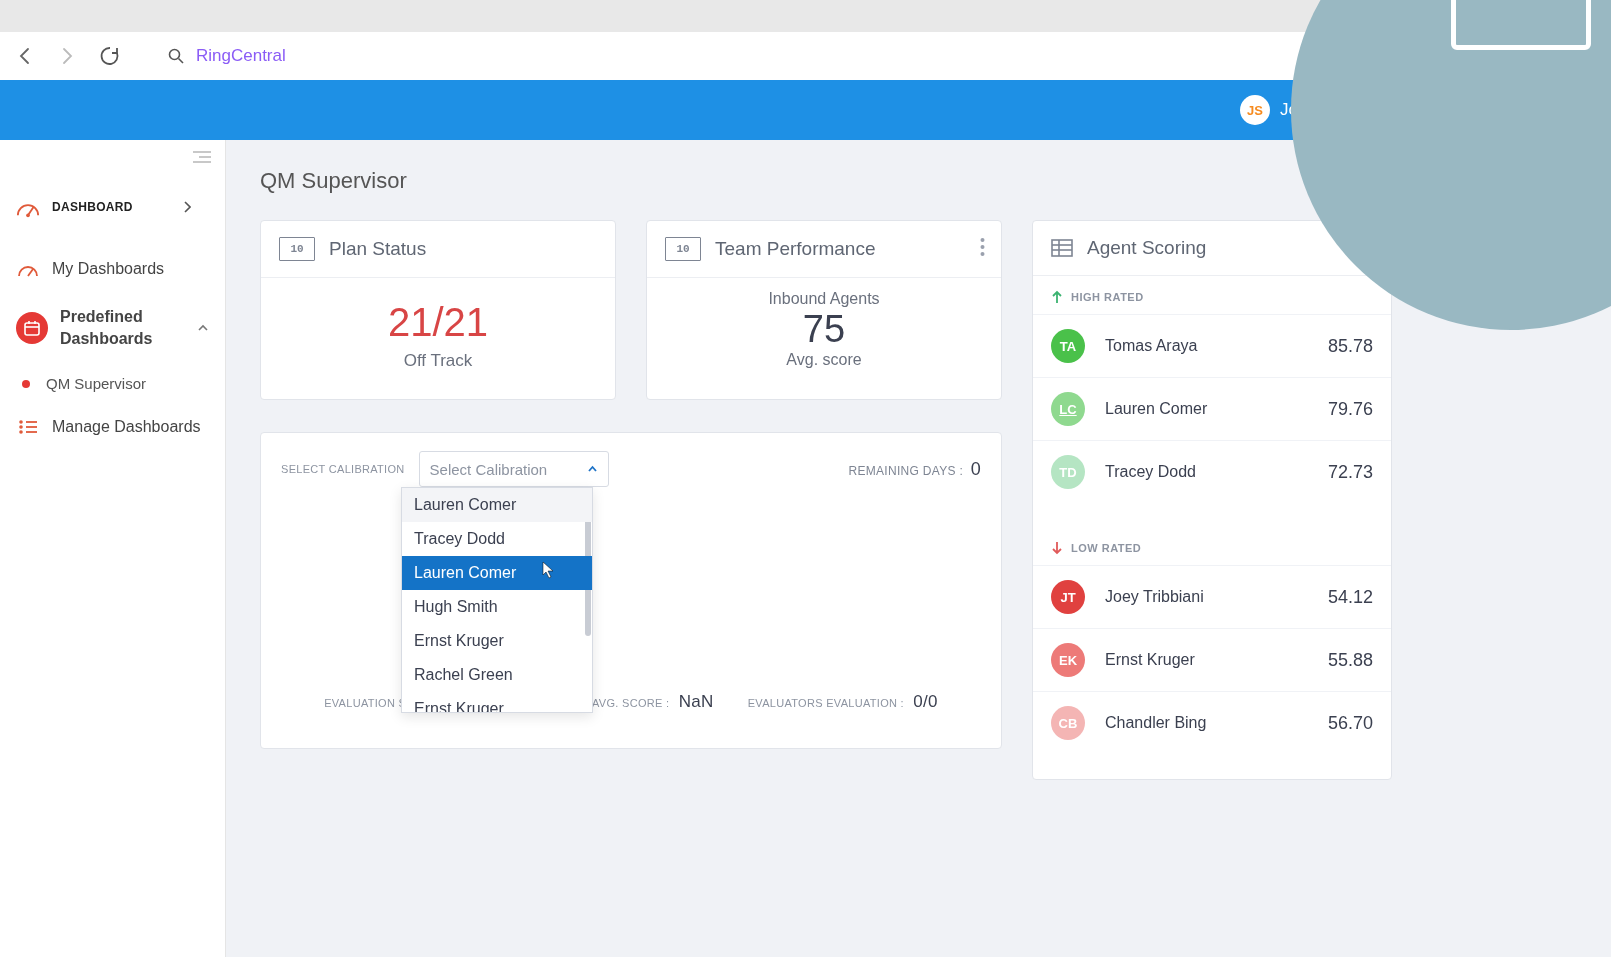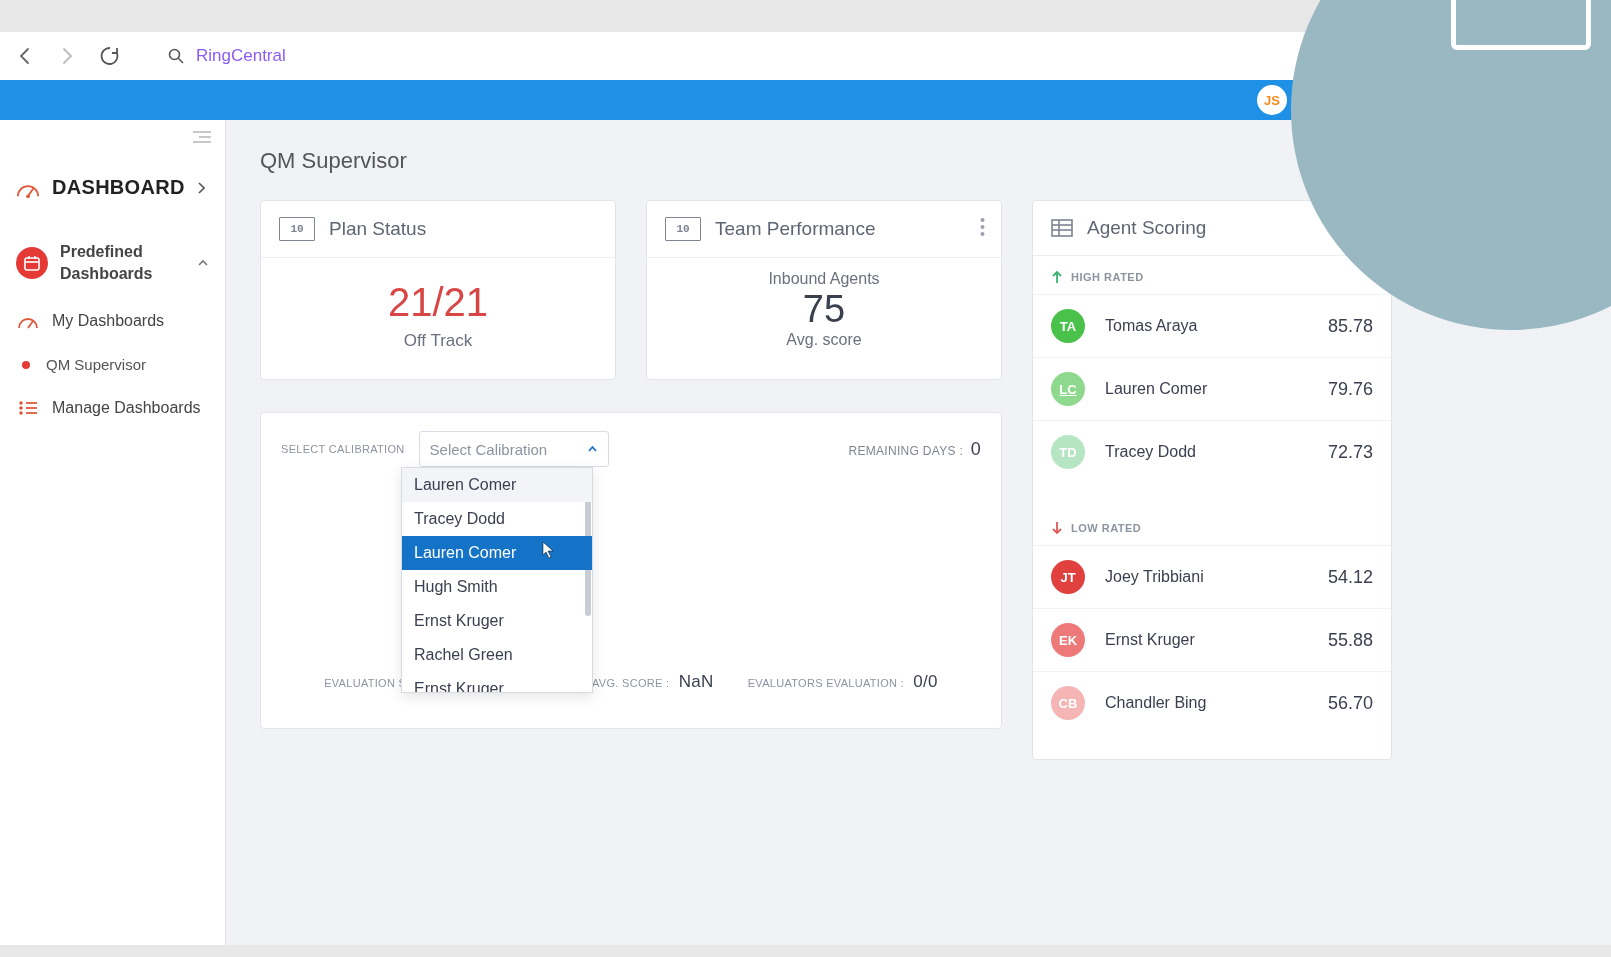--- a/index.html
+++ b/index.html
@@ -33,25 +33,25 @@
 .browser-toolbar .addr {
   display: flex;
   align-items: center;
   gap: 12px;
   color: #8b5cf6;
   font-size: 17px;
   margin-left: 25px;
 }
 .top-banner {
   background: #1e90e5;
-  height: 40px;
+  height: 60px;
   display: flex;
   align-items: center;
   justify-content: flex-end;
-  padding: 0 27px;
+  padding: 0 44px;
   gap: 22px;
   position: relative;
 }
 .corner-blob {
   position: absolute;
   right: -120px;
   top: -110px;
   width: 440px;
   height: 440px;
   background: #99b8c2;
@@ -123,21 +123,21 @@
   padding: 14px 16px;
   font-size: 16px;
   color: #444;
   gap: 12px;
   cursor: pointer;
   position: relative;
 }
 .sb-item.main {
   font-weight: 700;
   color: #222;
-  font-size: 20px;
+  font-size: 12px;
   letter-spacing: 0.3px;
   padding-left: 16px;
 }
 .sb-item.main .chev {
   margin-left: auto;
 }
 .sb-item .sb-ico {
   width: 24px;
   display: flex;
   justify-content: center;
@@ -490,44 +490,44 @@
             <circle cx="13" cy="20" r="2" fill="#e05a3a"></circle>
           </svg>
       </span>
       <span>DASHBOARD</span>
       <span class="chev">
         <svg width="8" height="12" viewBox="0 0 8 12">
             <path d="M2 1 L7 6 L2 11" stroke="#555" stroke-width="1.6" fill="none"></path>
           </svg>
       </span>
     </div>
+    <div class="sb-item">
+      <span class="sb-ico">
+        <svg width="22" height="18" viewBox="0 0 22 18">
+            <path d="M2 16 A9 9 0 0 1 20 16" stroke="#e05a3a" stroke-width="1.8" fill="none"></path>
+            <line x1="11" y1="16" x2="16" y2="9" stroke="#e05a3a" stroke-width="1.8"></line>
+          </svg>
+      </span>
+      <span>My Dashboards</span>
+    </div>
     <div class="sb-item active">
       <span class="sb-ico-circle">
         <svg width="18" height="18" viewBox="0 0 18 18">
             <rect x="2" y="4" width="14" height="12" rx="2" stroke="#fff" stroke-width="1.6" fill="none"></rect>
             <line x1="2" y1="8" x2="16" y2="8" stroke="#fff" stroke-width="1.6"></line>
             <line x1="6" y1="2" x2="6" y2="5" stroke="#fff" stroke-width="1.6"></line>
             <line x1="12" y1="2" x2="12" y2="5" stroke="#fff" stroke-width="1.6"></line>
           </svg>
       </span>
       <span style="flex:1;line-height:1.35">Predefined Dashboards</span>
       <span class="up-chev">
         <svg width="12" height="10" viewBox="0 0 12 10">
             <path d="M2 7 L6 3 L10 7" stroke="#777" stroke-width="1.6" fill="none"></path>
           </svg>
       </span>
-    </div>
-    <div class="sb-item">
-      <span class="sb-ico">
-        <svg width="22" height="18" viewBox="0 0 22 18">
-            <path d="M2 16 A9 9 0 0 1 20 16" stroke="#e05a3a" stroke-width="1.8" fill="none"></path>
-            <line x1="11" y1="16" x2="16" y2="9" stroke="#e05a3a" stroke-width="1.8"></line>
-          </svg>
-      </span>
-      <span>My Dashboards</span>
     </div>
     <div class="sb-sub">
       <span>QM Supervisor</span>
     </div>
     <div class="sb-item">
       <span class="sb-ico">
         <svg width="20" height="16" viewBox="0 0 20 16">
             <circle cx="3" cy="3" r="1.8" fill="#e05a3a"></circle>
             <line x1="8" y1="3" x2="19" y2="3" stroke="#e05a3a" stroke-width="1.8"></line>
             <circle cx="3" cy="8" r="1.8" fill="#e05a3a"></circle>

